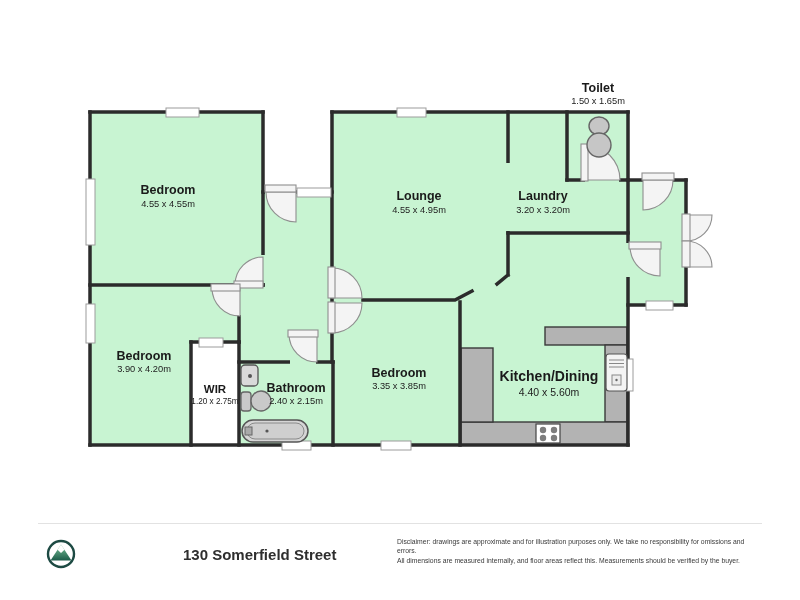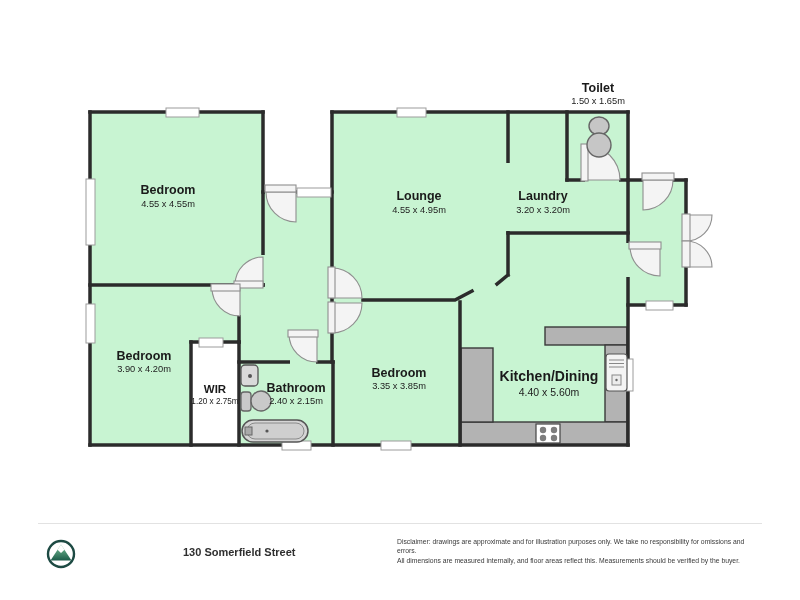--- a/index.html
+++ b/index.html
@@ -5,21 +5,21 @@
   html,body{margin:0;padding:0;background:#fff;}
   .page{position:relative;width:800px;height:600px;background:#fff;overflow:hidden;
         font-family:"Liberation Sans", sans-serif;}
   svg text{font-family:"Liberation Sans", sans-serif;}
   .room-name{font-weight:bold;font-size:12.5px;fill:#1a1a1a;}
   .room-dims{font-size:9.3px;fill:#222;}
   .footer{position:absolute;left:0;top:523px;width:800px;height:77px;}
   .footer-divider{position:absolute;left:38px;top:0;width:724px;border-top:1px solid #e2e2e2;}
   .brand{position:absolute;left:46px;top:539px;display:flex;align-items:center;gap:12px;}
   .brand-word{font-size:18px;font-weight:bold;letter-spacing:6px;color:#15323a;}
-  .address{position:absolute;left:183px;top:546px;font-size:11px;font-weight:bold;color:#2e2e2e;}
+  .address{position:absolute;left:183px;top:546px;font-size:15px;font-weight:bold;color:#2e2e2e;}
   .disclaimer{position:absolute;left:397px;top:537px;width:368px;font-size:6.8px;
               line-height:1.38;color:#3a3a3a;}
 </style>
 </head>
 <body>
 
 <div class="page">
 
 <svg width="800" height="528" viewBox="0 0 800 528">
   <defs>

